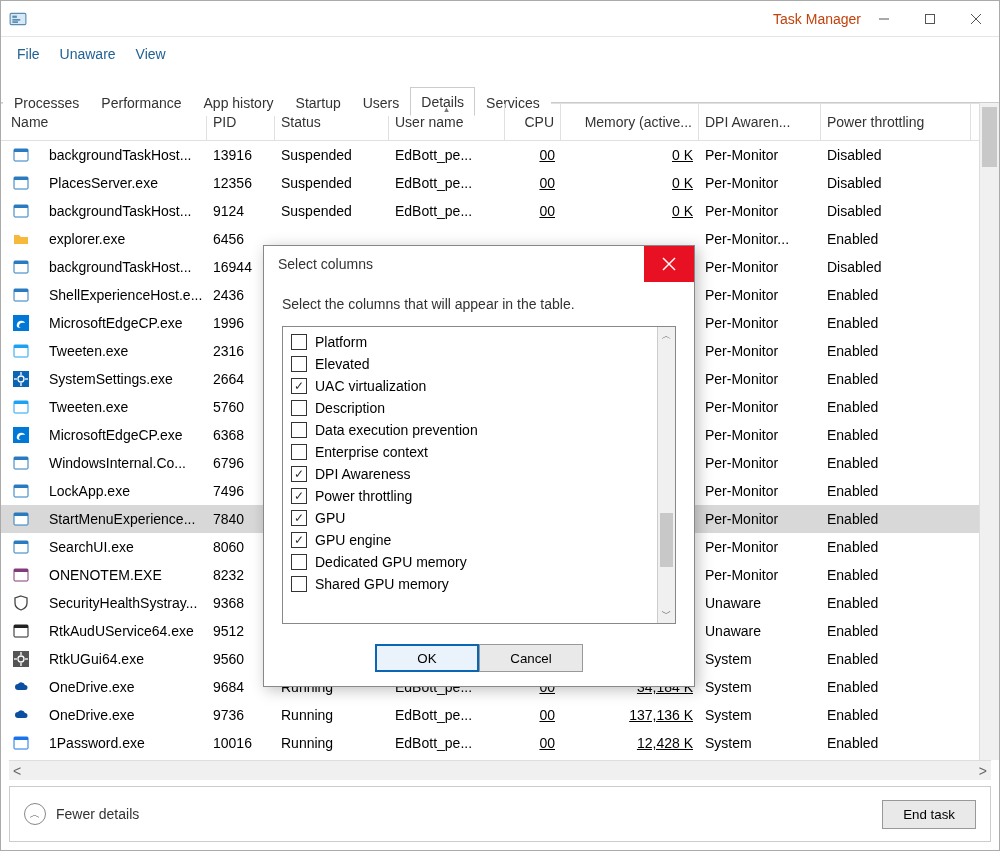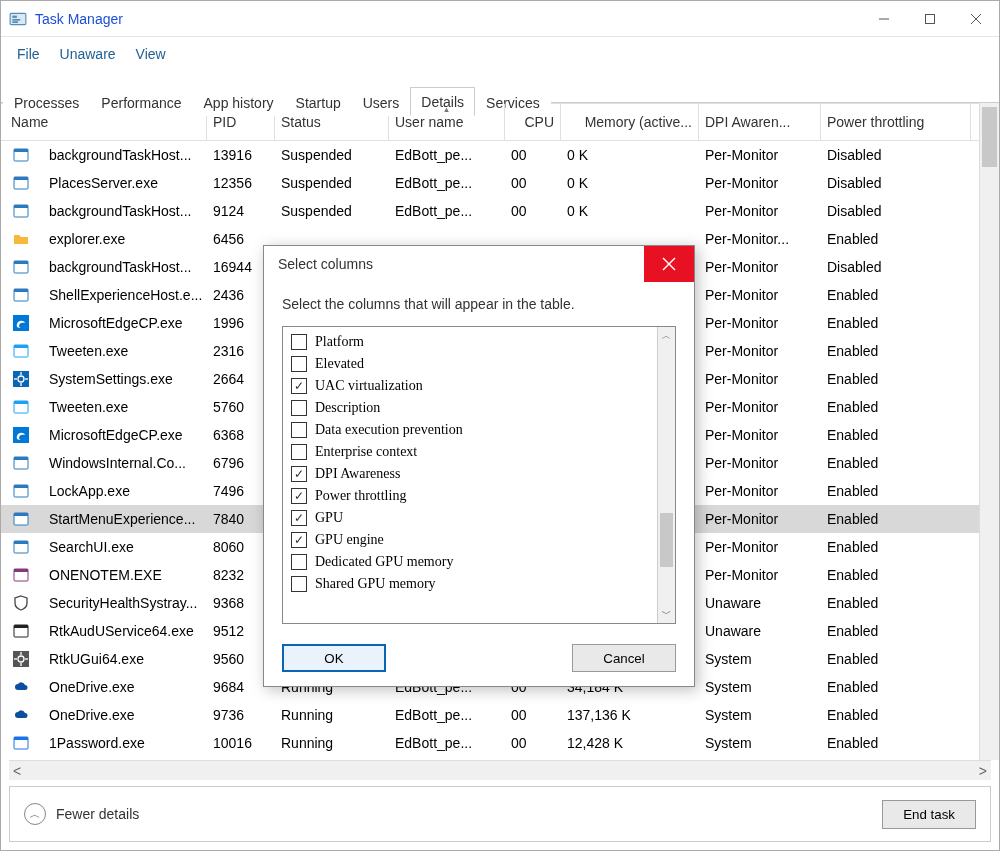--- a/index.html
+++ b/index.html
@@ -1,20 +1,20 @@
 <!DOCTYPE html>
 <html><head>
 <meta charset="utf-8">
 <style>
 * { box-sizing: border-box; margin: 0; padding: 0; }
 body { font-family: "Segoe UI", Tahoma, sans-serif; font-size: 14px; background: #f5f0e8; width: 1000px; height: 851px; overflow: hidden; position: relative; }
 .window { background: #fff; border: 1px solid #aaa; width: 1000px; height: 851px; display: flex; flex-direction: column; position: relative; }
 .titlebar { display: flex; align-items: center; height: 36px; padding: 0 0 0 8px; border-bottom: 1px solid #e5e5e5; }
 .titlebar .icon { width: 18px; height: 18px; margin-right: 8px; }
-.titlebar .title { flex: 1; color: #1d4ed8; font-size: 14px; }
+.titlebar .title { flex: 1; color: #c2410c; font-size: 14px; text-align: right; }
 .titlebar .winbtn { width: 46px; height: 32px; display: flex; align-items: center; justify-content: center; color: #555; }
 .menubar { display: flex; gap: 0; padding: 2px 6px; height: 34px; align-items: center; color: #333; }
 .menubar .menuitem { padding: 4px 10px; color: #226194; cursor: default; }
 .tabs { display: flex; border-bottom: 1px solid #ccc; padding: 0 2px; height: 32px; align-items: flex-end; }
 .tabs .tab { padding: 6px 10px 5px 10px; color: #333; cursor: default; border: 1px solid transparent; border-bottom: none; position: relative; top: 14px; background: #fff; }
 .tabs .tab.active { border: 1px solid #ccc; border-bottom: 1px solid #fff; background: #fff; }
 .gridwrap { flex: 1; display: flex; overflow: hidden; min-height: 0; }
 .grid { flex: 1; overflow: hidden; display: flex; flex-direction: column; }
 .colhead { display: flex; border-bottom: 1px solid #e0e0e0; border-top: 1px solid #e0e0e0; height: 38px; align-items: center; font-weight: 400; color: #333; }
 .colhead .hc { padding: 0 6px; border-right: 1px solid #e0e0e0; height: 100%; display: flex; align-items: center; overflow: hidden; white-space: nowrap; }
@@ -35,32 +35,32 @@
 .endbtn { border: 1px solid #999; background: #e9e9e9; padding: 6px 20px; cursor: default; }
 
 .dialog { position: absolute; left: 262px; top: 244px; width: 432px; height: 442px; background: #fff; border: 1px solid #888; box-shadow: 3px 3px 14px rgba(0,0,0,.25); display: flex; flex-direction: column; z-index: 10; }
 .dlg-titlebar { display: flex; align-items: center; height: 36px; }
 .dlg-title { flex: 1; padding-left: 14px; color: #333; }
 .dlg-close { width: 50px; height: 36px; background: #e81123; color: #fff; display: flex; align-items: center; justify-content: center; font-size: 16px; }
 .dlg-body { flex: 1; padding: 14px 18px 8px 18px; display: flex; flex-direction: column; }
 .dlg-hint { color: #333; margin-bottom: 14px; }
 .dlg-list { flex: 1; border: 1px solid #888; display: flex; overflow: hidden; }
 .dlg-items { flex: 1; padding: 4px 4px; overflow: hidden; }
-.dlg-item { display: flex; align-items: center; gap: 8px; height: 22px; padding-left: 4px; font-family: Liberation Serif, serif; }
+.dlg-item { display: flex; align-items: center; gap: 8px; height: 22px; padding-left: 4px; }
 .cb { width: 16px; height: 16px; border: 1px solid #333; display: flex; align-items: center; justify-content: center; font-size: 12px; color: #333; }
 .dlg-scroll { width: 18px; background: #f0f0f0; border-left: 1px solid #ccc; position: relative; }
 .dlg-scroll .up, .dlg-scroll .dn { position: absolute; left: 0; right: 0; height: 18px; display: flex; align-items: center; justify-content: center; font-size: 10px; color: #555; }
 .dlg-scroll .up { top: 0; } .dlg-scroll .dn { bottom: 0; }
 .dlg-scroll .th { position: absolute; left: 2px; right: 2px; top: 186px; height: 54px; background: #c8c8c8; }
-.dlg-buttons { display: flex; justify-content: space-between; padding: 12px 18px 14px 18px; }
+.dlg-buttons { display: flex; justify-content: center; padding: 12px 18px 14px 18px; }
 .dlg-buttons button { width: 104px; height: 28px; border: 1px solid #999; background: #e9e9e9; cursor: default; }
 .dlg-buttons button.primary { border: 2px solid #0a66b5; background: #eaf3fb; }
 
 .w-name{width:206px}.w-pid{width:68px}.w-status{width:114px}.w-user{width:116px}.w-cpu{width:56px;text-align:right;justify-content:flex-end}.w-mem{width:138px;text-align:right;justify-content:flex-end}.w-dpi{width:122px}.w-pow{width:150px}
-.c.w-cpu, .c.w-mem { text-align: left; }
+.c.w-cpu, .c.w-mem { text-align: right; text-decoration: underline; }
 </style>
 </head>
 <body>
 
 <div class="window">
 
   <div class="titlebar">
     <span class="icon">
       <svg viewBox="0 0 16 16">
           <rect x="1" y="3" width="14" height="10" rx="1" fill="#d7e9f7" stroke="#5a8bb0"></rect>

